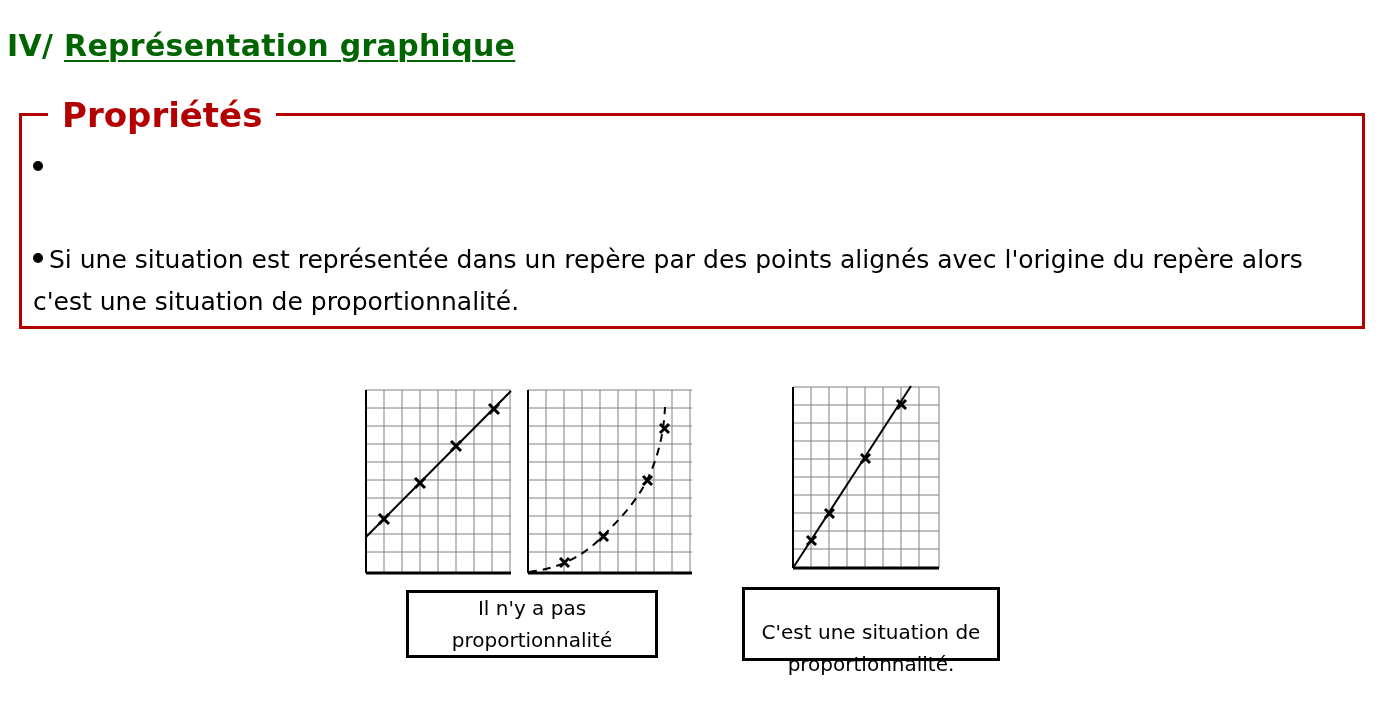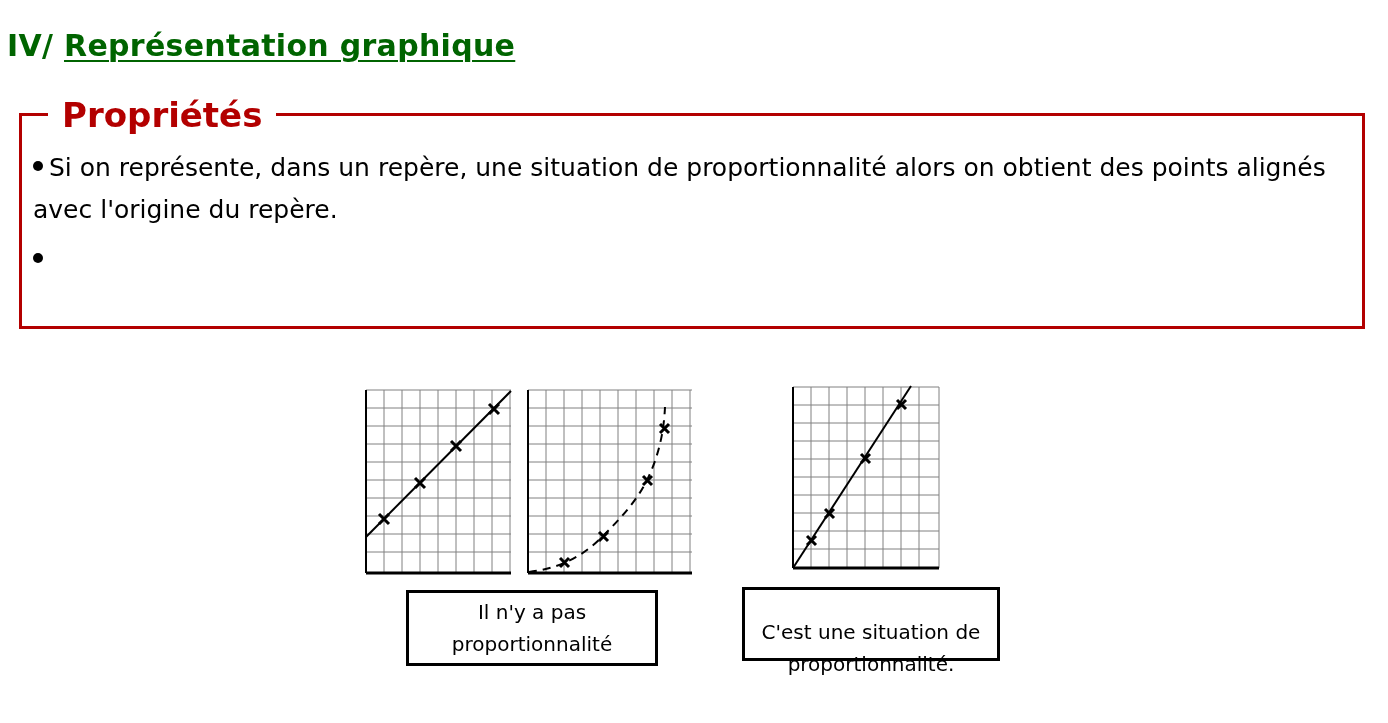--- a/index.html
+++ b/index.html
@@ -7,39 +7,39 @@
   .heading { position:absolute; left:7px; top:16px; font-family:"DejaVu Sans", sans-serif; font-weight:bold; font-size:30px; color:#006400; letter-spacing:0.3px;margin-top:12px; }
   .heading .u { text-decoration:underline; text-decoration-thickness:2px; text-underline-offset:4px; }
   .prop-box { position:absolute; left:19px; top:113px; width:1346px; height:216px; border:3px solid #b30000; box-sizing:border-box; }
   .prop-title { position:absolute; left:48px; top:95px; background:#fff; padding:0 14px; font-family:"DejaVu Sans", sans-serif; font-weight:bold; font-size:34px; color:#b30000; }
   .prop-text { position:absolute; left:33px; font-family:"DejaVu Sans", sans-serif; font-size:25px; line-height:42px; color:#000; width:1320px; }
   .p1 { top:147px; }
   .p2 { top:239px; }
   .bullet { display:inline-block; width:10px; height:10px; border-radius:50%; background:#000; vertical-align:middle; margin-right:6px; position:relative; top:-3px; }
   svg.graph { position:absolute; }
   .caption { position:absolute; border:3px solid #000; box-sizing:border-box; background:#fff; font-family:"DejaVu Sans", sans-serif; font-size:20px; line-height:32px; text-align:center; display:flex; align-items:center; justify-content:center; }
-  .cap1 { left:406px; top:590px; width:252px; height:76px; }
+  .cap1 { left:406px; top:590px; width:252px; height:68px; }
   .cap2 { left:742px; top:587px; width:258px; height:74px; }
 </style>
 </head>
 <body>
 
 <div class="heading">
   <span>IV/</span>
   <span class="u">Représentation graphique</span>
 </div>
 
 <div class="prop-box"></div>
 <div class="prop-title">Propriétés</div>
 
 <div class="prop-text p1">
-  <span class="bullet"></span><span>Si on représente, dans un repère, une situation de proportionnalité alors on obtient des points alignés avec l'origine du repère.</span>
+  <span class="bullet"></span>
 </div>
 <div class="prop-text p2">
-  <span class="bullet"></span>
+  <span class="bullet"></span><span>Si une situation est représentée dans un repère par des points alignés avec l'origine du repère alors c'est une situation de proportionnalité.</span>
 </div>
 
 <svg class="graph" style="left:360px; top:384px;" width="160" height="195" viewBox="0 0 160 195">
   <g stroke="#808080" stroke-width="1">
     <line x1="6" y1="6" x2="151" y2="6"></line>
       <line x1="6" y1="24" x2="151" y2="24"></line>
       <line x1="6" y1="42" x2="151" y2="42"></line>
       <line x1="6" y1="60" x2="151" y2="60"></line>
       <line x1="6" y1="78" x2="151" y2="78"></line>
       <line x1="6" y1="96" x2="151" y2="96"></line>

